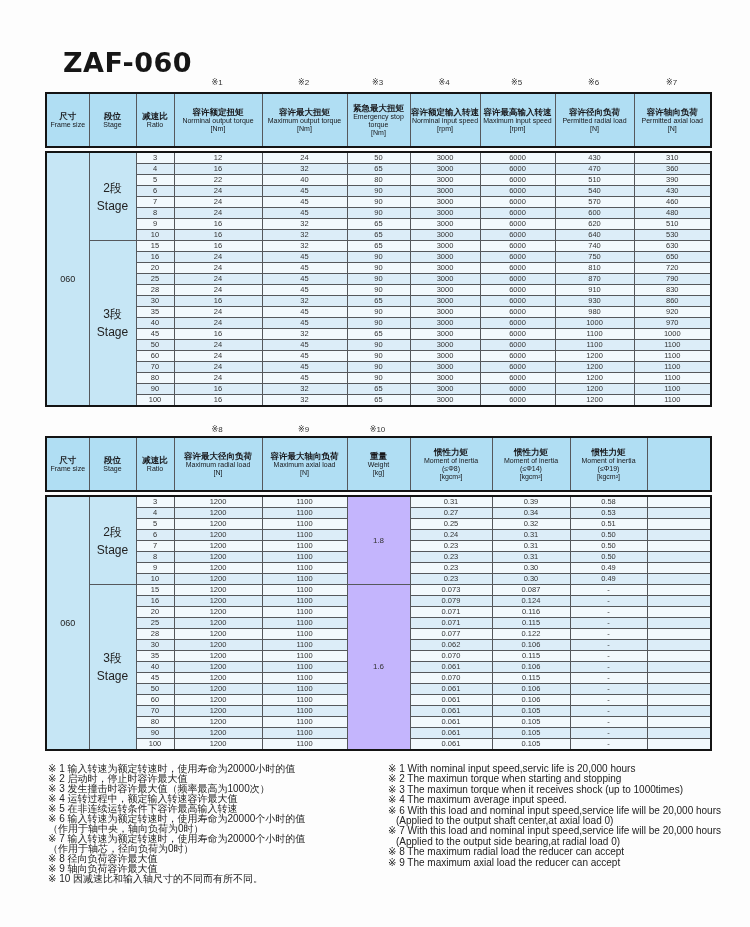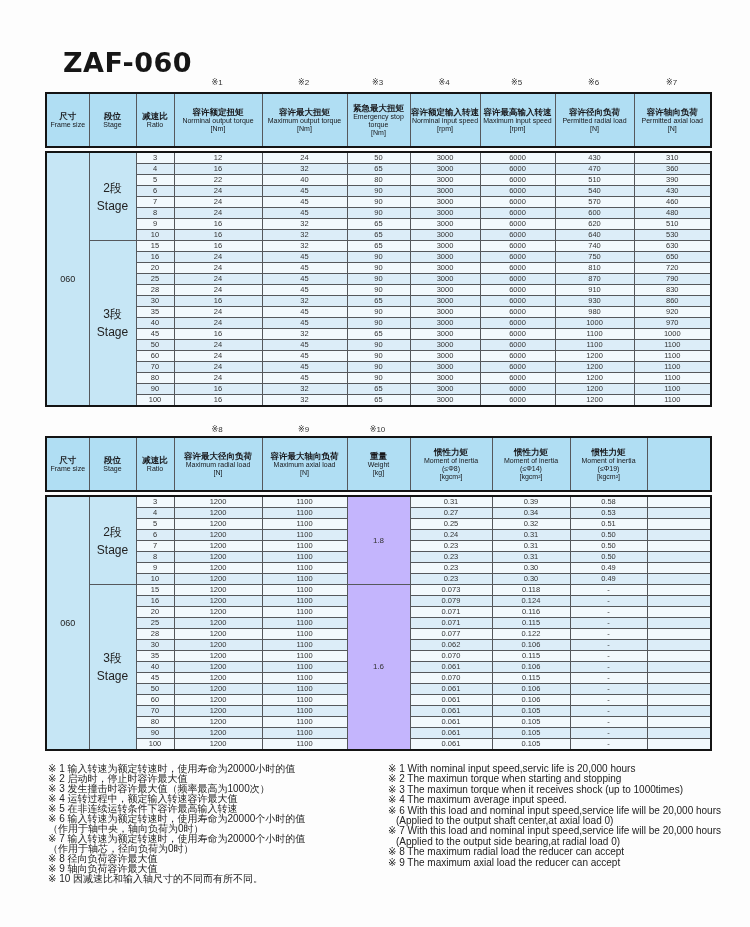--- a/index.html
+++ b/index.html
@@ -562,21 +562,21 @@
           <tr>
             <td rowspan="15" class="stage">
               <div>3段</div>
               <div>Stage</div>
             </td>
             <td>15</td>
             <td>1200</td>
             <td>1100</td>
             <td rowspan="15" class="weight">1.6</td>
             <td>0.073</td>
-            <td>0.118</td>
+            <td>0.087</td>
             <td>-</td>
             <td></td>
           </tr>
           <tr class="alt">
             <td>16</td>
             <td>1200</td>
             <td>1100</td>
             <td>0.079</td>
             <td>0.124</td>
             <td>-</td>

